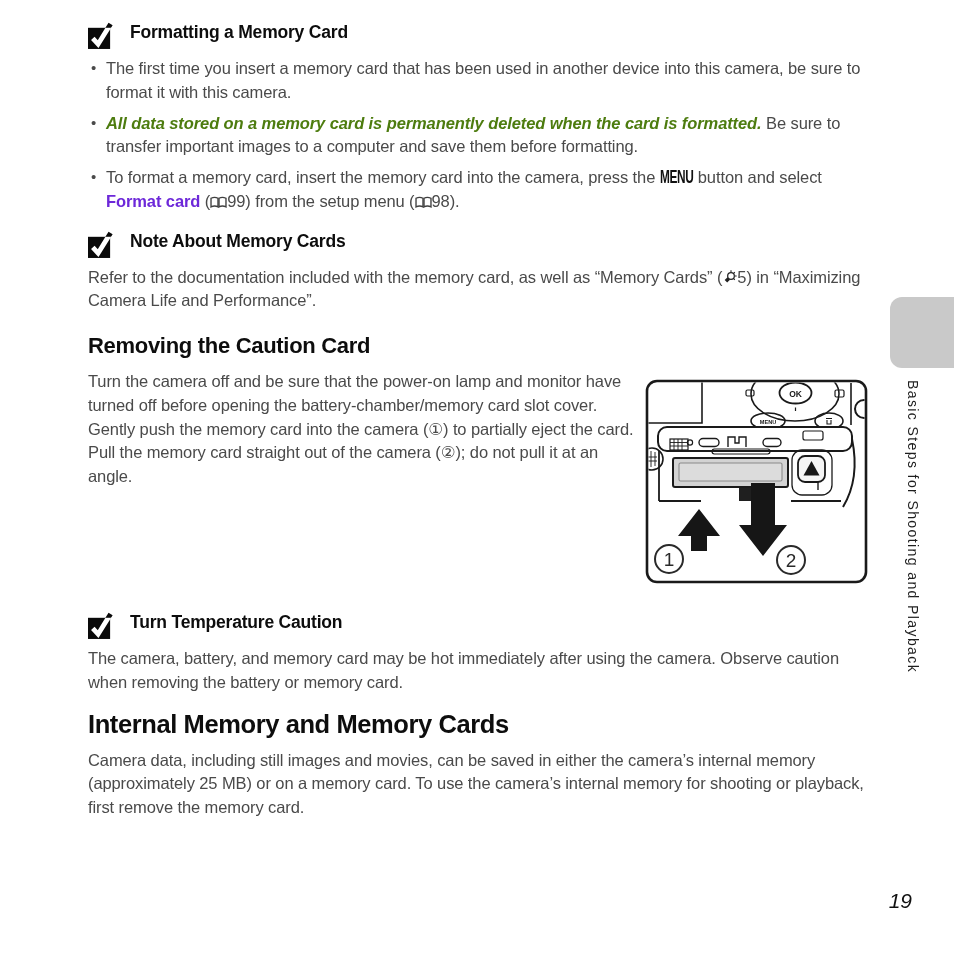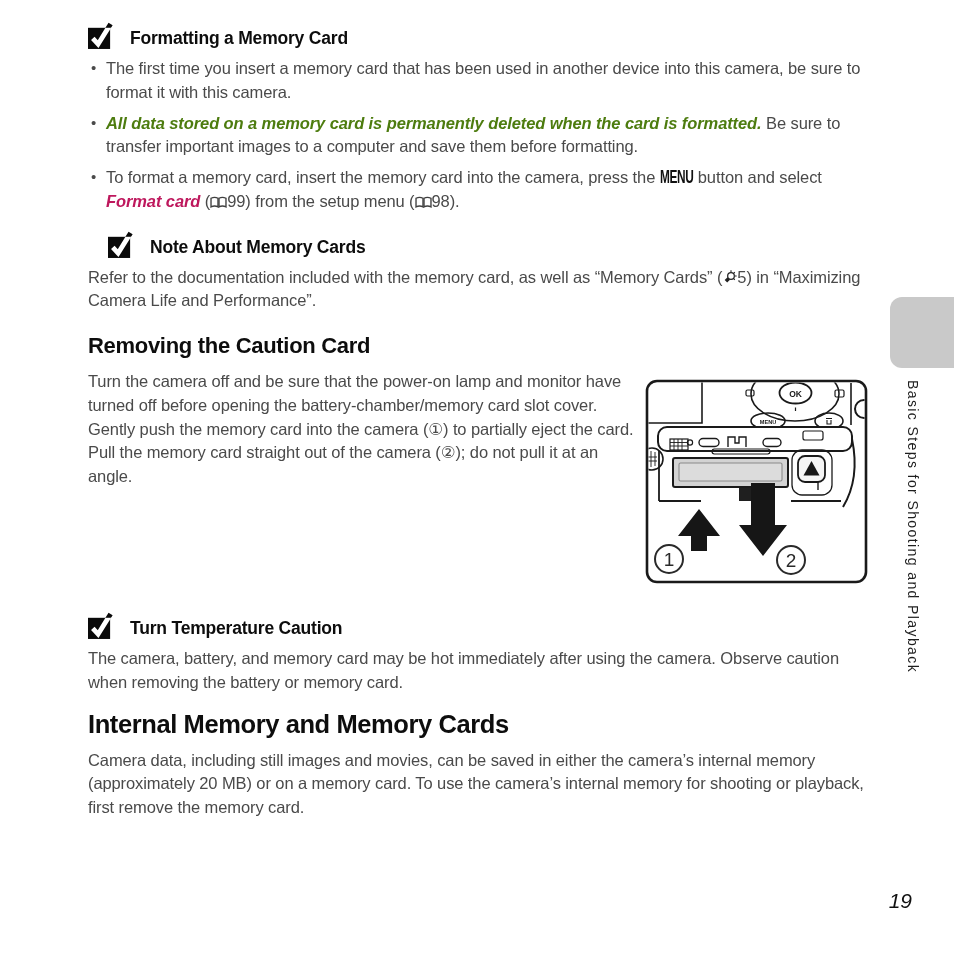--- a/index.html
+++ b/index.html
@@ -3,37 +3,37 @@
 <meta charset="utf-8">
 <style>
   html,body{margin:0;padding:0;}
   body{
     width:954px;height:954px;position:relative;background:#ffffff;overflow:hidden;
     font-family:"Liberation Sans","DejaVu Sans",sans-serif;
     color:#4a4a4a;
   }
   .content{position:absolute;left:0;top:0;width:954px;padding:22px 90px 0 88px;box-sizing:border-box;}
   
-  .note-head{display:flex;align-items:flex-end;gap:17px;}
+  .note-head{display:flex;align-items:flex-start;gap:17px;}
   .note-icon{width:25px;height:27px;flex:0 0 auto;}
   .note-title{font-size:17.5px;font-weight:700;color:#0d0d0d;letter-spacing:-0.2px;}
   
   .body-txt{font-size:16.5px;line-height:1.44;letter-spacing:-0.1px;color:#4a4a4a;margin:0;}
   ul.bullets{list-style:none;margin:8px 0 0 0;padding:0;}
   ul.bullets li{position:relative;padding-left:18px;margin:0 0 7px 0;font-size:16.5px;line-height:1.44;letter-spacing:-0.1px;}
   ul.bullets li::before{content:"•";position:absolute;left:3px;top:0;color:#4a4a4a;font-size:15px;}
   .bold-italic{font-weight:700;font-style:italic;color:#4d7c0f;}
-  .inline-bold{font-weight:700;color:#be185d;font-style:italic;}
+  .inline-bold{font-weight:700;color:#6d28d9;}
   .menu-glyph{display:inline-block;font-weight:800;color:#111;transform:scaleX(0.72) scaleY(1.08);transform-origin:left center;margin-right:-13px;letter-spacing:-0.5px;}
   .inline-icon{display:inline-block;vertical-align:-2px;}
   
   .h2{font-size:22px;font-weight:700;color:#0d0d0d;letter-spacing:-0.3px;margin:20px 0 0 0;}
   .h1{font-size:25.5px;font-weight:700;color:#0d0d0d;letter-spacing:-0.4px;margin:15px 0 0 0;}
   
-  .sec2{margin-top:17px;margin-left:20px;}
+  .sec2{margin-top:17px;}
   .sec3{margin-top:24px;}
   .note-body{margin-top:8px;}
   
   .twocol{display:flex;margin-top:11px;}
   .twocol .left{width:552px;flex:0 0 auto;}
   .twocol .right{width:217px;flex:0 0 auto;margin-left:5px;margin-top:9px;}
   
   .side-tab{position:absolute;right:0;top:297px;width:64px;height:71px;background:#c9c9c9;border-radius:12px 0 0 12px;}
   .side-label{position:absolute;right:33px;top:380px;writing-mode:vertical-rl;text-orientation:mixed;font-size:14px;letter-spacing:1.4px;color:#1e1e1e;white-space:nowrap;}
   .page-num{position:absolute;right:42px;top:889px;font-size:21px;font-style:italic;color:#111;}
@@ -170,20 +170,20 @@
     <svg class="note-icon" viewBox="0 0 26 28">
       <rect x="0" y="6" width="23" height="22" fill="#0a0a0a"></rect>
       <path d="M5 17 L10.5 23 L23.5 2" stroke="#ffffff" stroke-width="5" fill="none" clip-path="url(#csq)"></path>
       <path d="M5 17 L10.5 23 L23.5 2" stroke="#0a0a0a" stroke-width="5" fill="none" clip-path="url(#cab)"></path>
     </svg>
     <span class="note-title">Turn Temperature Caution</span>
   </div>
   <p class="body-txt note-body">The camera, battery, and memory card may be hot immediately after using the camera. Observe caution when removing the battery or memory card.</p>
 
   <h1 class="h1">Internal Memory and Memory Cards</h1>
-  <p class="body-txt" style="margin-top:10px;">Camera data, including still images and movies, can be saved in either the camera’s internal memory (approximately 20 MB) or on a memory card. To use the camera’s internal memory for shooting or playback, first remove the memory card.</p>
+  <p class="body-txt" style="margin-top:10px;">Camera data, including still images and movies, can be saved in either the camera’s internal memory (approximately 25 MB) or on a memory card. To use the camera’s internal memory for shooting or playback, first remove the memory card.</p>
 
 </div>
 
 <div class="side-tab"></div>
 <div class="side-label">Basic Steps for Shooting and Playback</div>
 
 <div class="page-num">19</div>
 
 </body></html>

